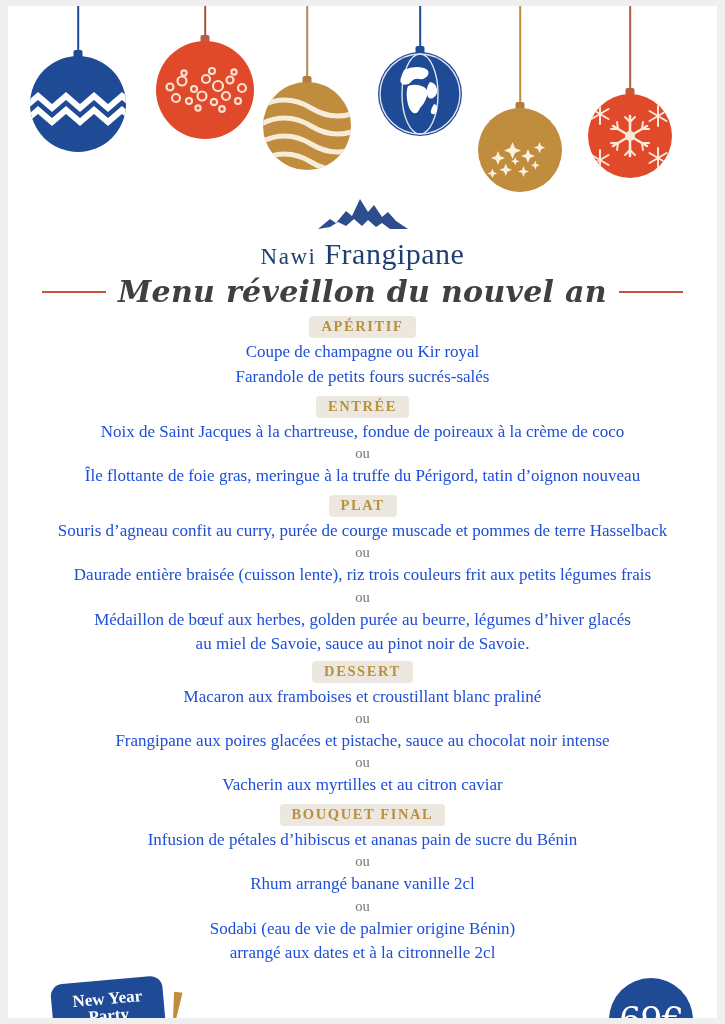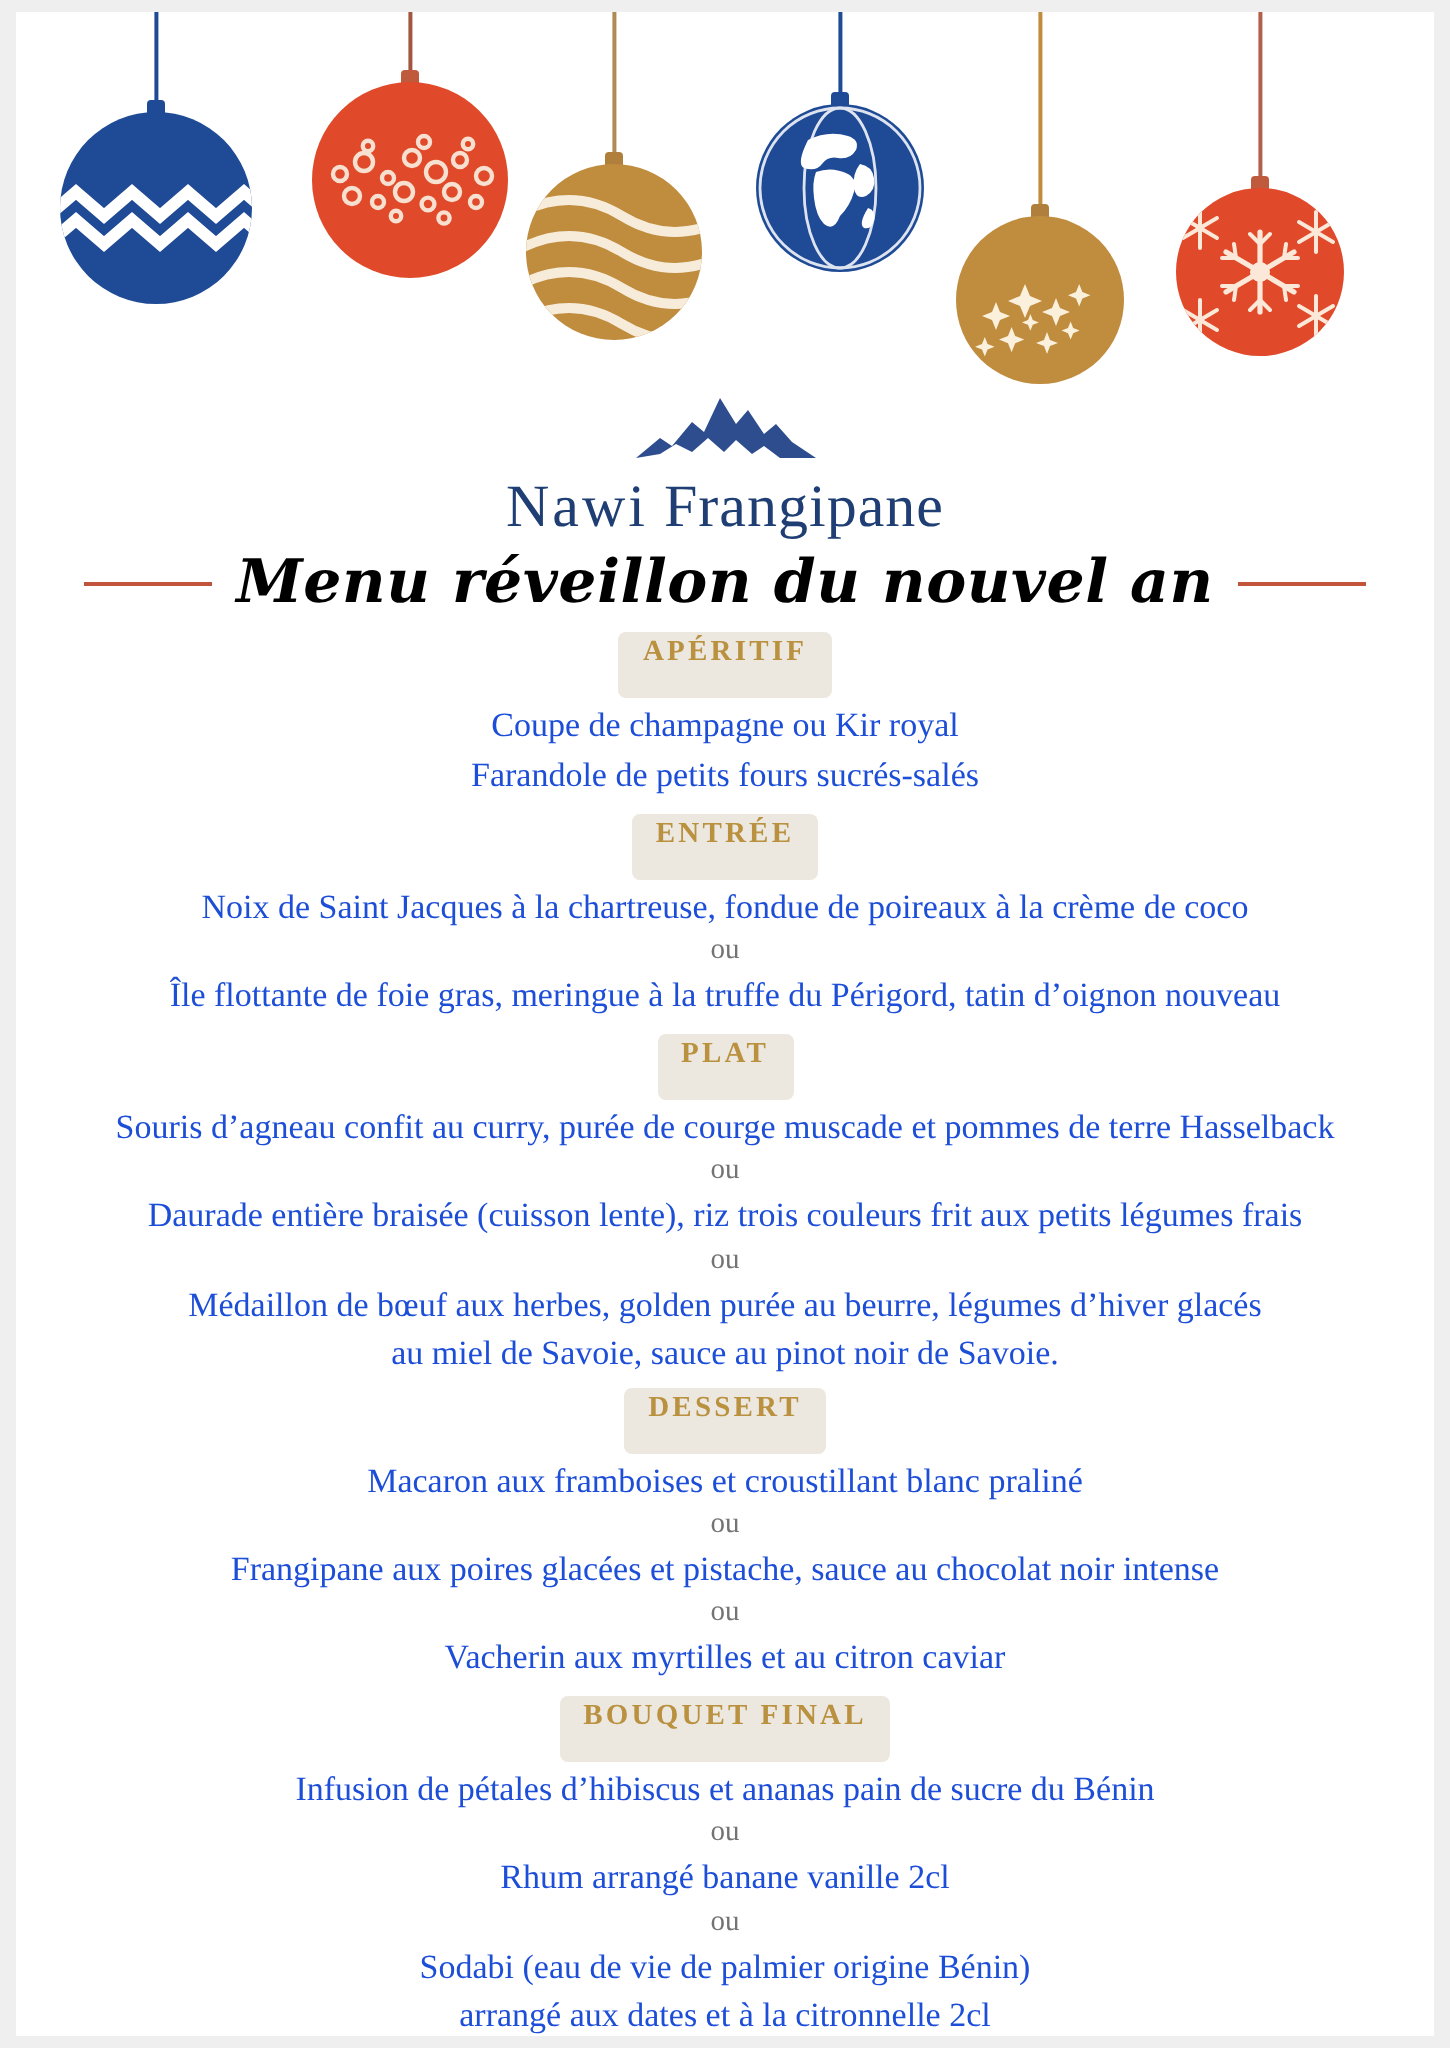--- a/index.html
+++ b/index.html
@@ -62,60 +62,60 @@
   }
   .mountain-logo { display: block; margin: 0 auto; }
   .restaurant-name {
     color: #1f3f74;
     font-size: 30px;
     letter-spacing: 0.5px;
     font-family: "Liberation Serif", serif;
     margin-top: 2px;
   }
   .restaurant-name .smallcaps {
-    font-size: 30px;
+    font-size: 23px;
     letter-spacing: 1.5px;
   }
   .subtitle-row {
     display: flex;
     align-items: center;
     justify-content: center;
     gap: 12px;
     margin-top: 3px;
     padding: 0 34px;
   }
   .sub-rule {
     flex: 1 1 auto;
     height: 2px;
     background: #c1543a;
     max-width: 120px;
   }
   .menu-script {
-    color: #000000;
+    color: #404040;
     font-size: 30px;
     font-style: italic;
     font-family: "DejaVu Serif", serif;
     font-weight: bold;
     white-space: nowrap;
     letter-spacing: 0.3px;
   }
 
   
   .menu {
     margin-top: 7px;
     text-align: center;
   }
   .section-badge {
     display: inline-block;
     background: #ece7df;
     color: #b9913f;
     font-size: 14.5px;
     font-weight: bold;
     letter-spacing: 1.6px;
-    padding: 2px 12px 14px;
+    padding: 2px 12px 3px;
     border-radius: 4px;
     font-family: "Liberation Serif", serif;
   }
   .dish {
     font-size: 17px;
     color: #1d4ed8;
     line-height: 1.32;
     margin: 3px 0 2px;
     padding: 0 14px;
     font-family: "Liberation Serif", serif;

